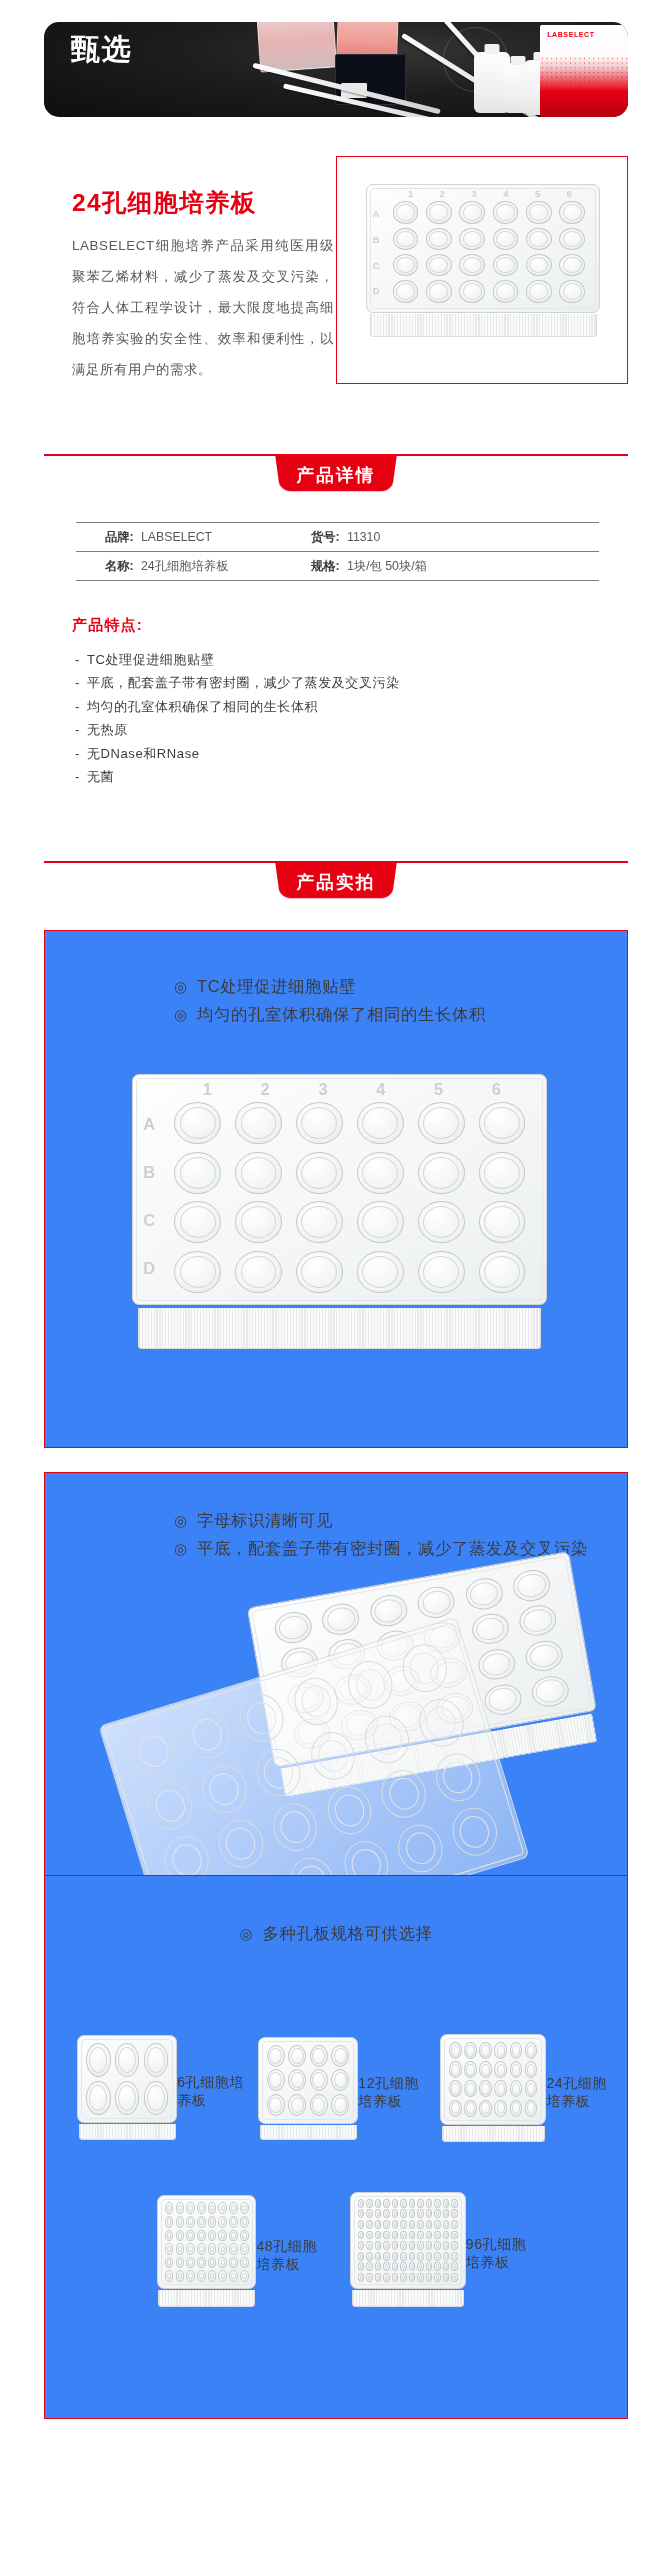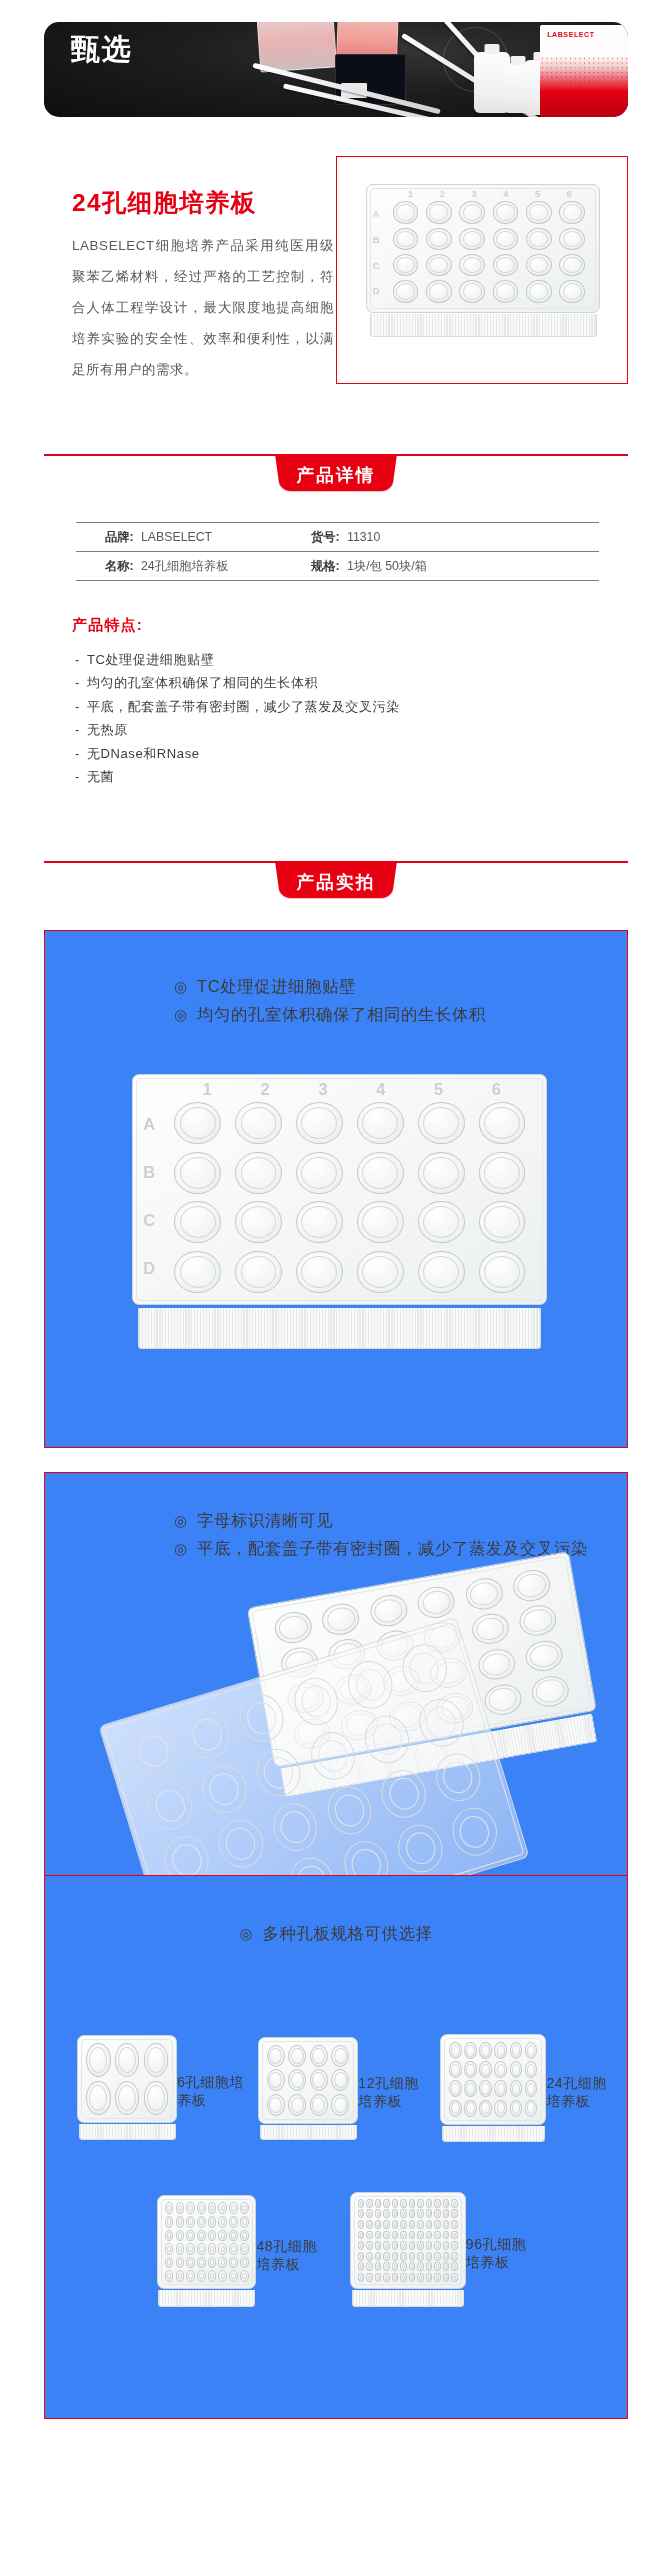--- a/index.html
+++ b/index.html
@@ -129,21 +129,21 @@
       <div class="ph bottle bot2"></div>
       <div class="ph bottle bot3"></div>
       <div class="ph kitbox">
         <span class="kitbox-brand">LABSELECT</span>
         <span class="kitbox-dots"></span>
       </div>
     </div>
   </div>
 
   <h1 class="intro-title">24孔细胞培养板</h1>
-  <p class="intro-desc">LABSELECT细胞培养产品采用纯医用级聚苯乙烯材料，经过严格的工艺控制，符合人体工程学设计，最大限度地提高细胞培养实验的安全性、效率和便利性，以满足所有用户的需求。</p>
+  <p class="intro-desc">LABSELECT细胞培养产品采用纯医用级聚苯乙烯材料，减少了蒸发及交叉污染，符合人体工程学设计，最大限度地提高细胞培养实验的安全性、效率和便利性，以满足所有用户的需求。</p>
 
   <div class="intro-imgbox">
     <div class="plate" style="left:29px;top:27px;width:234px;height:153px;--lblsize:9.4px;">
       <div class="deck">
         <div class="collabels" style="top:2%;left:12%;right:6%;">
             <span>1</span>
             <span>2</span>
             <span>3</span>
             <span>4</span>
             <span>5</span>
@@ -203,22 +203,22 @@
       <span class="sl1">名称:</span>
       <span class="sv1">24孔细胞培养板</span>
       <span class="sl2">规格:</span>
       <span class="sv2">1块/包 50块/箱</span>
     </div>
   </div>
 
   <div class="features-title">产品特点:</div>
   <ul class="features-list">
     <li><span class="fmark">-</span><span>TC处理促进细胞贴壁</span></li>
+    <li><span class="fmark">-</span><span>平底，配套盖子带有密封圈，减少了蒸发及交叉污染</span></li>
     <li><span class="fmark">-</span><span>均匀的孔室体积确保了相同的生长体积</span></li>
-    <li><span class="fmark">-</span><span>平底，配套盖子带有密封圈，减少了蒸发及交叉污染</span></li>
     <li><span class="fmark">-</span><span>无热原</span></li>
     <li><span class="fmark">-</span><span>无DNase和RNase</span></li>
     <li><span class="fmark">-</span><span>无菌</span></li>
   </ul>
 
   <div class="section-line" style="top:861px;"></div>
   <div class="tab-wrap" style="left:275px;top:861px;">
     <div class="tab-shape"></div>
     <div class="tab-label">产品实拍</div>
   </div>

